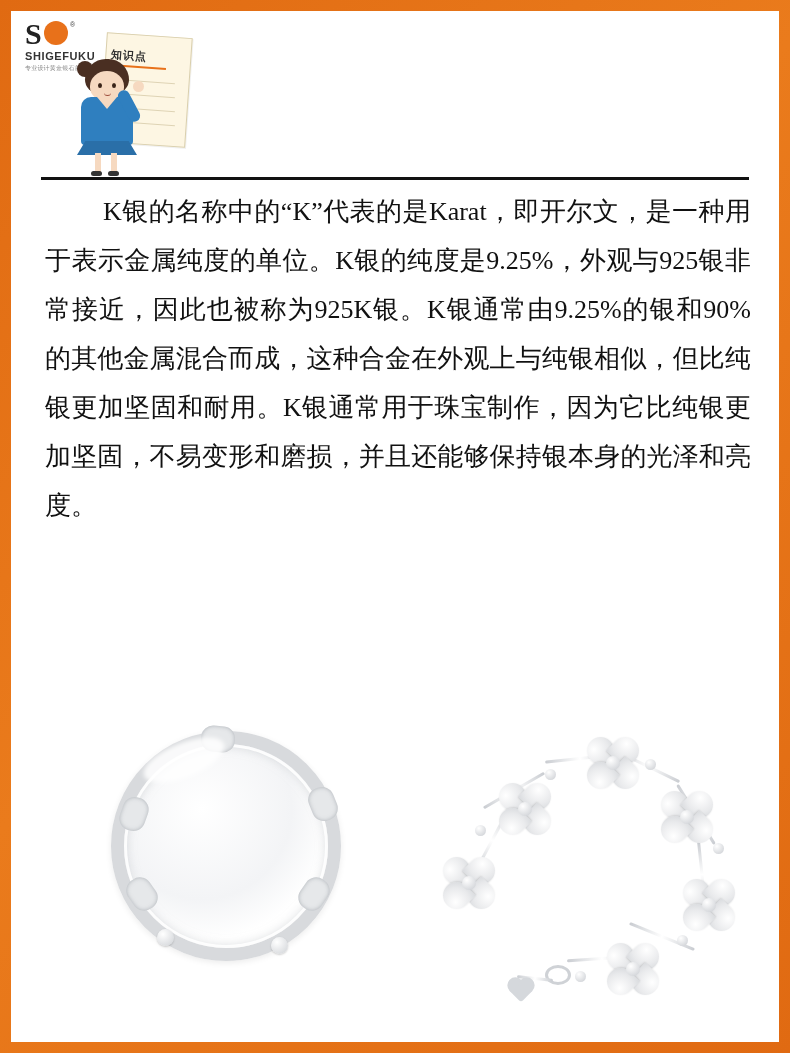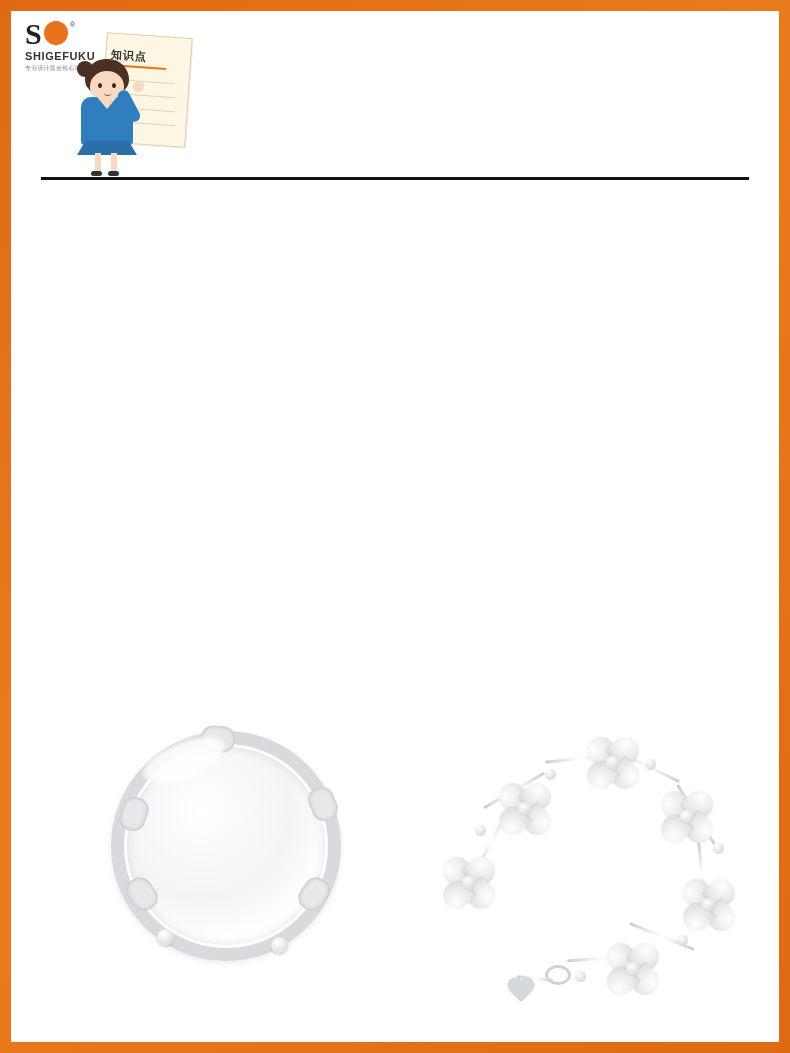--- a/index.html
+++ b/index.html
@@ -471,20 +471,21 @@
       <div class="girl-skirt"></div>
       <div class="girl-leg l"></div>
       <div class="girl-leg r"></div>
       <div class="girl-shoe l"></div>
       <div class="girl-shoe r"></div>
     </div>
 
     <div class="rule"></div>
 
     <div class="body-text">
+      <p>K银的名称中的“K”代表的是Karat，即开尔文，是一种用于表示金属纯度的单位。K银的纯度是9.25%，外观与925银非常接近，因此也被称为925K银。K银通常由9.25%的银和90%的其他金属混合而成，这种合金在外观上与纯银相似，但比纯银更加坚固和耐用。K银通常用于珠宝制作，因为它比纯银更加坚固，不易变形和磨损，并且还能够保持银本身的光泽和亮度。</p>
     </div>
 
     <div class="photos">
 
       <div class="photo left">
         <div class="bangle-wrap">
           <div class="bangle-outer"></div>
           <div class="bangle-inner-ring"></div>
           <div class="bangle-motif m1"></div>
           <div class="bangle-motif m2"></div>

